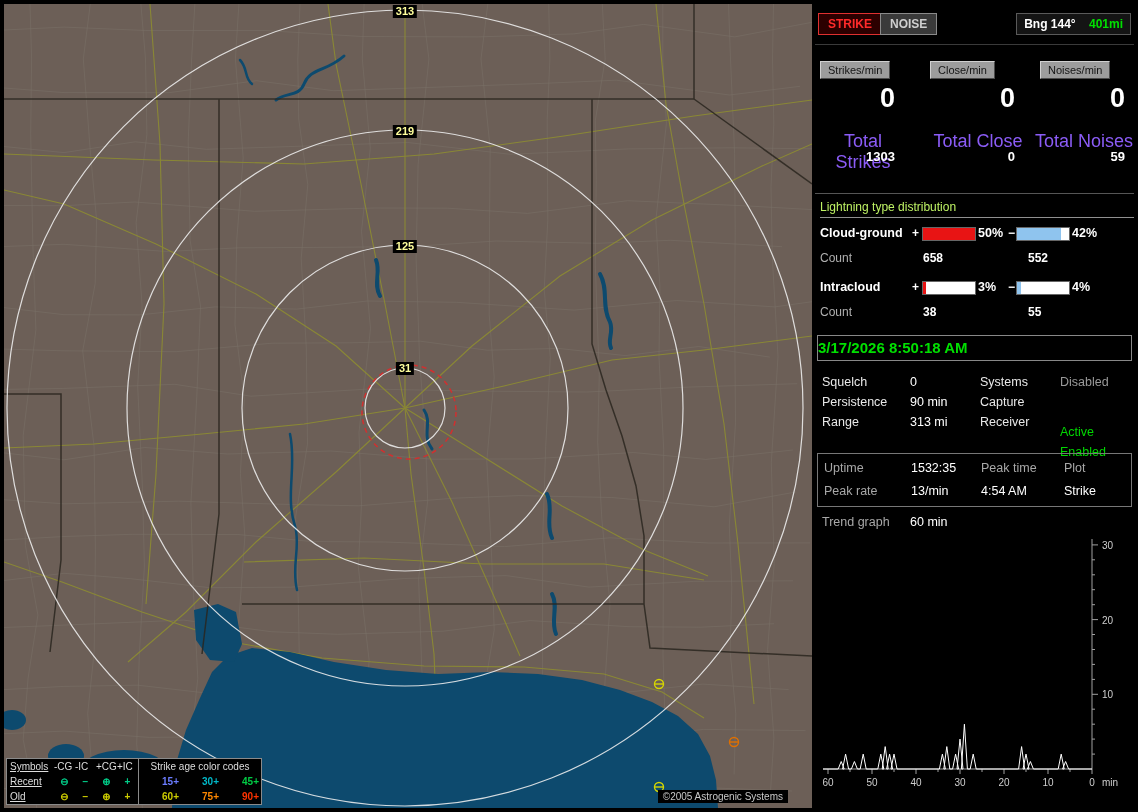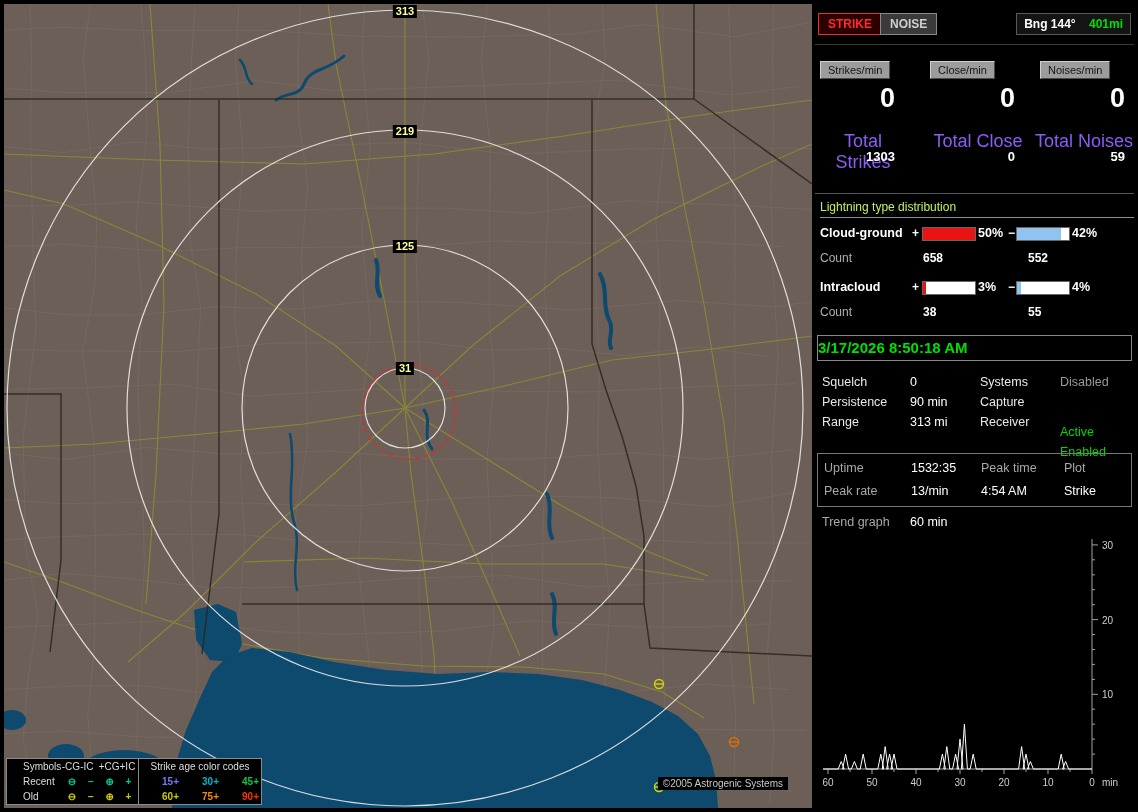--- a/index.html
+++ b/index.html
@@ -4,30 +4,30 @@
 <style>
   html,body{margin:0;padding:0;background:#000;}
   body{width:1138px;height:812px;font-family:"Liberation Sans",sans-serif;-webkit-font-smoothing:none;}
   .screen{position:relative;width:1138px;height:812px;background:#000;overflow:hidden;}
 
   
   .map-panel{position:absolute;left:4px;top:4px;width:808px;height:804px;background:#6c5f57;overflow:hidden;}
   svg.map{position:absolute;left:0;top:0;}
   .ring-label{position:absolute;transform:translateX(-50%);background:#000;color:#ffff9c;
     font-size:11px;font-weight:bold;padding:0 3px;line-height:13px;}
-  .copyright{position:absolute;right:24px;bottom:18px;background:#000;color:#c8c8c8;
+  .copyright{position:absolute;right:24px;bottom:5px;background:#000;color:#c8c8c8;
     font-size:10px;padding:1px 5px;}
 
   
   .legend{position:absolute;left:2px;bottom:3px;width:254px;background:#000;border:1px solid #8a8a8a;
     color:#ddd;font-size:10px;}
   .lg-row{display:flex;align-items:center;height:15px;}
   .lg-left{display:flex;align-items:center;width:131px;}
   .lg-right{flex:1;display:flex;align-items:center;border-left:1px solid #8a8a8a;height:15px;}
-  .lg-label{width:44px;padding-left:16px;color:#ddd;}
+  .lg-label{width:44px;padding-left:3px;color:#ddd;text-decoration:underline;}
   .lg-sym{width:21px;text-align:center;font-weight:bold;}
   .lg-colhead{width:21px;color:#ddd;}
   .lg-agehead{flex:1;text-align:center;color:#ddd;}
   .lg-age{width:40px;text-align:right;font-weight:bold;}
   .sym-recent{color:#00cc88;} .sym-old{color:#cccc00;}
   .a15{color:#6b7cff;} .a30{color:#00b8c8;} .a45{color:#00cc44;}
   .a60{color:#cccc00;} .a75{color:#ff8800;} .a90{color:#ff3300;}
 
   
   .sidebar{position:absolute;left:815px;top:4px;width:319px;height:804px;background:#000;color:#fff;font-size:12px;}

